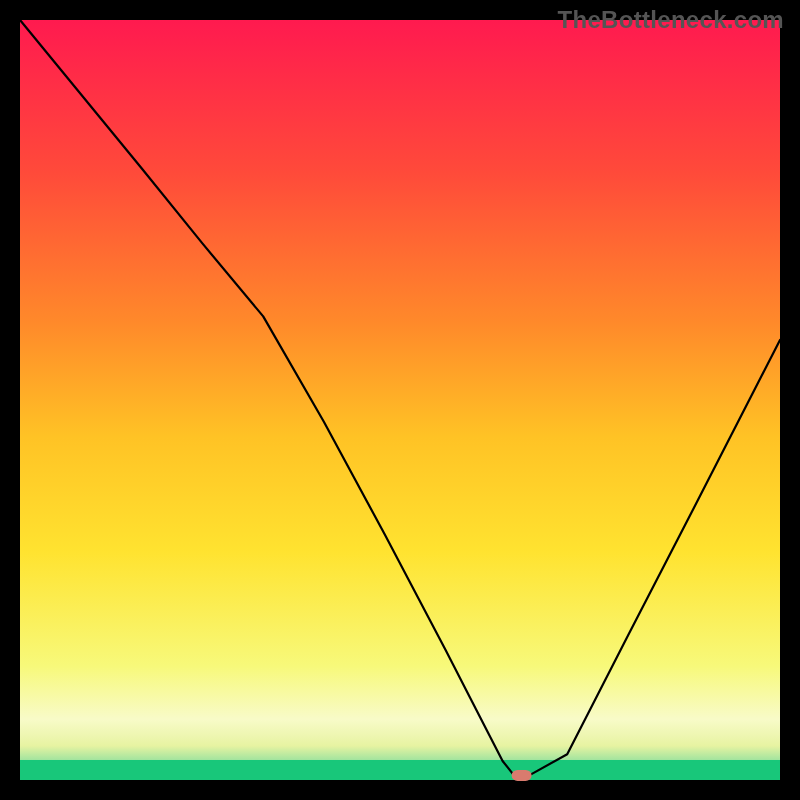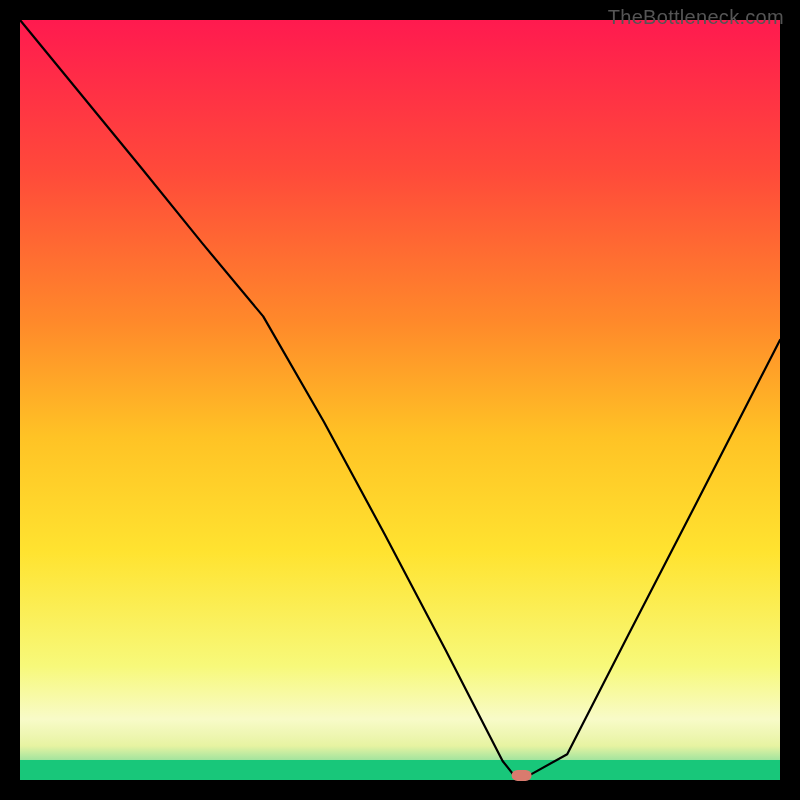--- a/index.html
+++ b/index.html
@@ -19,22 +19,22 @@
     position: absolute;
     top: 0;
     left: 0;
     display: block;
   }
   .watermark {
     position: absolute;
     top: 6px;
     right: 16px;
     font-family: Arial, Helvetica, sans-serif;
-    font-size: 20px;
-    font-weight: 400;
+    font-size: 24px;
+    font-weight: 700;
     color: #555;
     letter-spacing: 0.3px;
   }
 </style>
 </head>
 <body>
 
 <div class="stage">
 
   <svg id="svg-root" width="800" height="800" viewBox="0 0 800 800">

